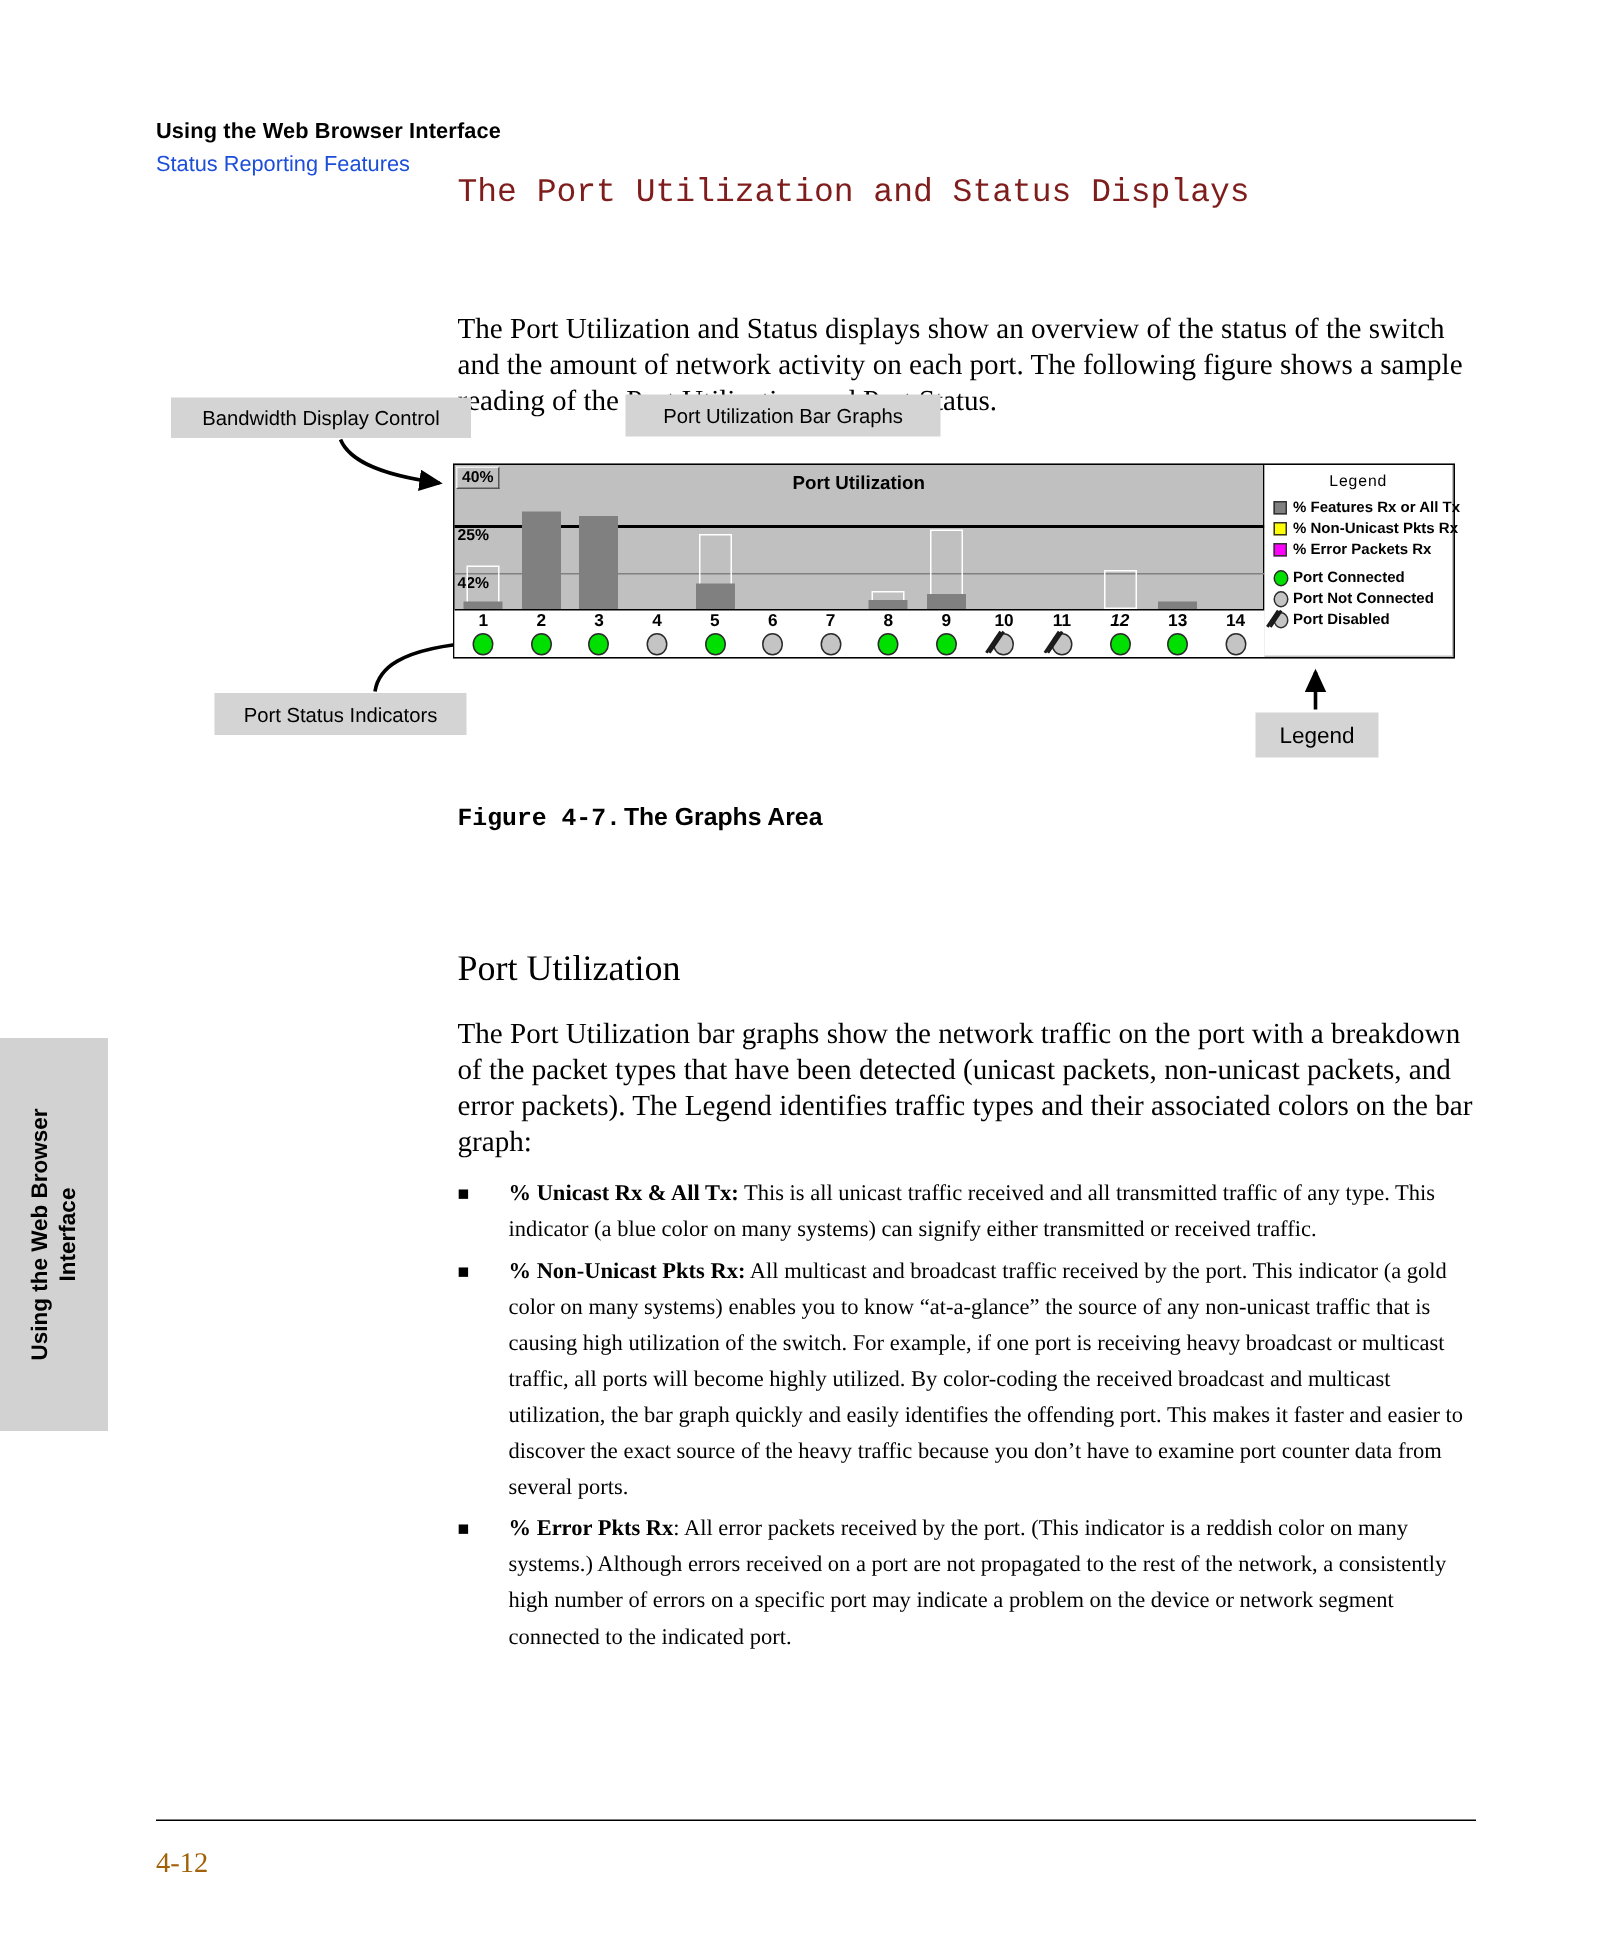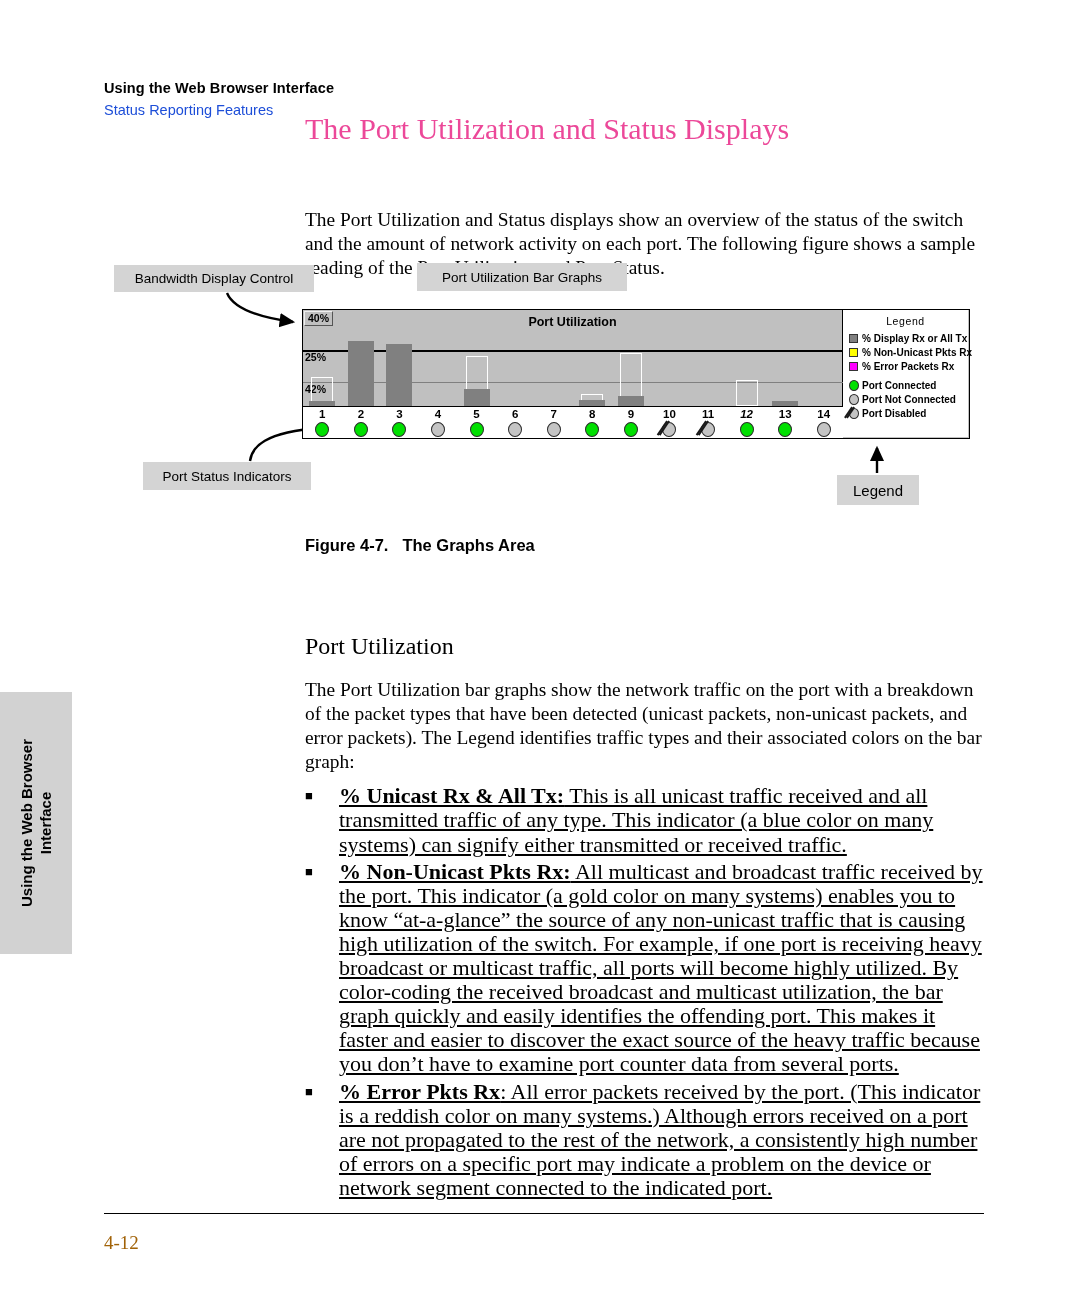--- a/index.html
+++ b/index.html
@@ -37,23 +37,23 @@
     text-align:center;
     font-family:"Liberation Sans", sans-serif;
     font-weight:bold; font-size:15px; line-height:19px;
     color:#000;
   }
 
   
   .col { position:absolute; left:305px; width:680px;margin-top:42px; }
 
   h1.page-title {
-    font-family:Liberation Serif, serif;
-    font-weight:normal; font-size:30px; line-height:34px;
-    margin:0; color:#ec4899;
+    font-family:Liberation Mono, monospace;
+    font-weight:normal; font-size:22px; line-height:34px;
+    margin:0; color:#7f1d1d;
     position:absolute; left:305px; top:112px; width:700px;
   }
 
   p.body {
     font-size:19.4px; line-height:24.1px;
     margin:0; text-align:left; color:#000;
   }
 
   h2.sect {
     font-family:"Liberation Serif", serif;
@@ -192,28 +192,28 @@
     width:1.6px; height:13px; background:#1a1a1a;
     transform:rotate(34deg) translateX(-50%); transform-origin:top left;
   }
 
   
   .figcaption {
     position:absolute; left:305px; top:536px;
     font-family:"Liberation Sans", sans-serif;
     font-weight:bold; font-size:16.5px; color:#000;
   }
-  .figcaption .num { margin-right:14px; }
+  .figcaption .num { margin-right:2px;font-family:Liberation Mono, monospace; }
 
   
   .bullet-row { display:flex; margin-top:3px; }
   .bullet-mark {
     width:34px; flex:none; font-size:13px; line-height:24.1px; color:#000;
   }
-  .bullet-text { flex:1; font-size:22px; line-height:24.1px;text-decoration:underline; }
+  .bullet-text { flex:1; font-size:15px; line-height:24.1px; }
   .bullet-text b { font-weight:bold; }
 
   
   .footrule {
     position:absolute; left:104px; top:1213px; width:880px; height:1.4px;
     background:#000;
   }
   .folio {
     position:absolute; left:104px; top:1232px;
     font-size:19px; color:#a16207;
@@ -363,21 +363,21 @@
             <div class="led off"></div>
           </div>
         </div>
     </div>
 
     <div class="legend">
       <div class="legend-title">Legend</div>
       <div id="legend-items" style="margin-top:4px;">
           <div class="legend-item">
             <span class="sw" style="background: rgb(128, 128, 128);"></span>
-            <span>% Display Rx or All Tx</span>
+            <span>% Features Rx or All Tx</span>
           </div>
           <div class="legend-item">
             <span class="sw" style="background: rgb(255, 255, 0);"></span>
             <span>% Non-Unicast Pkts Rx</span>
           </div>
           <div class="legend-item">
             <span class="sw" style="background: rgb(255, 0, 255);"></span>
             <span>% Error Packets Rx</span>
           </div>
           <div class="legend-item gap">

